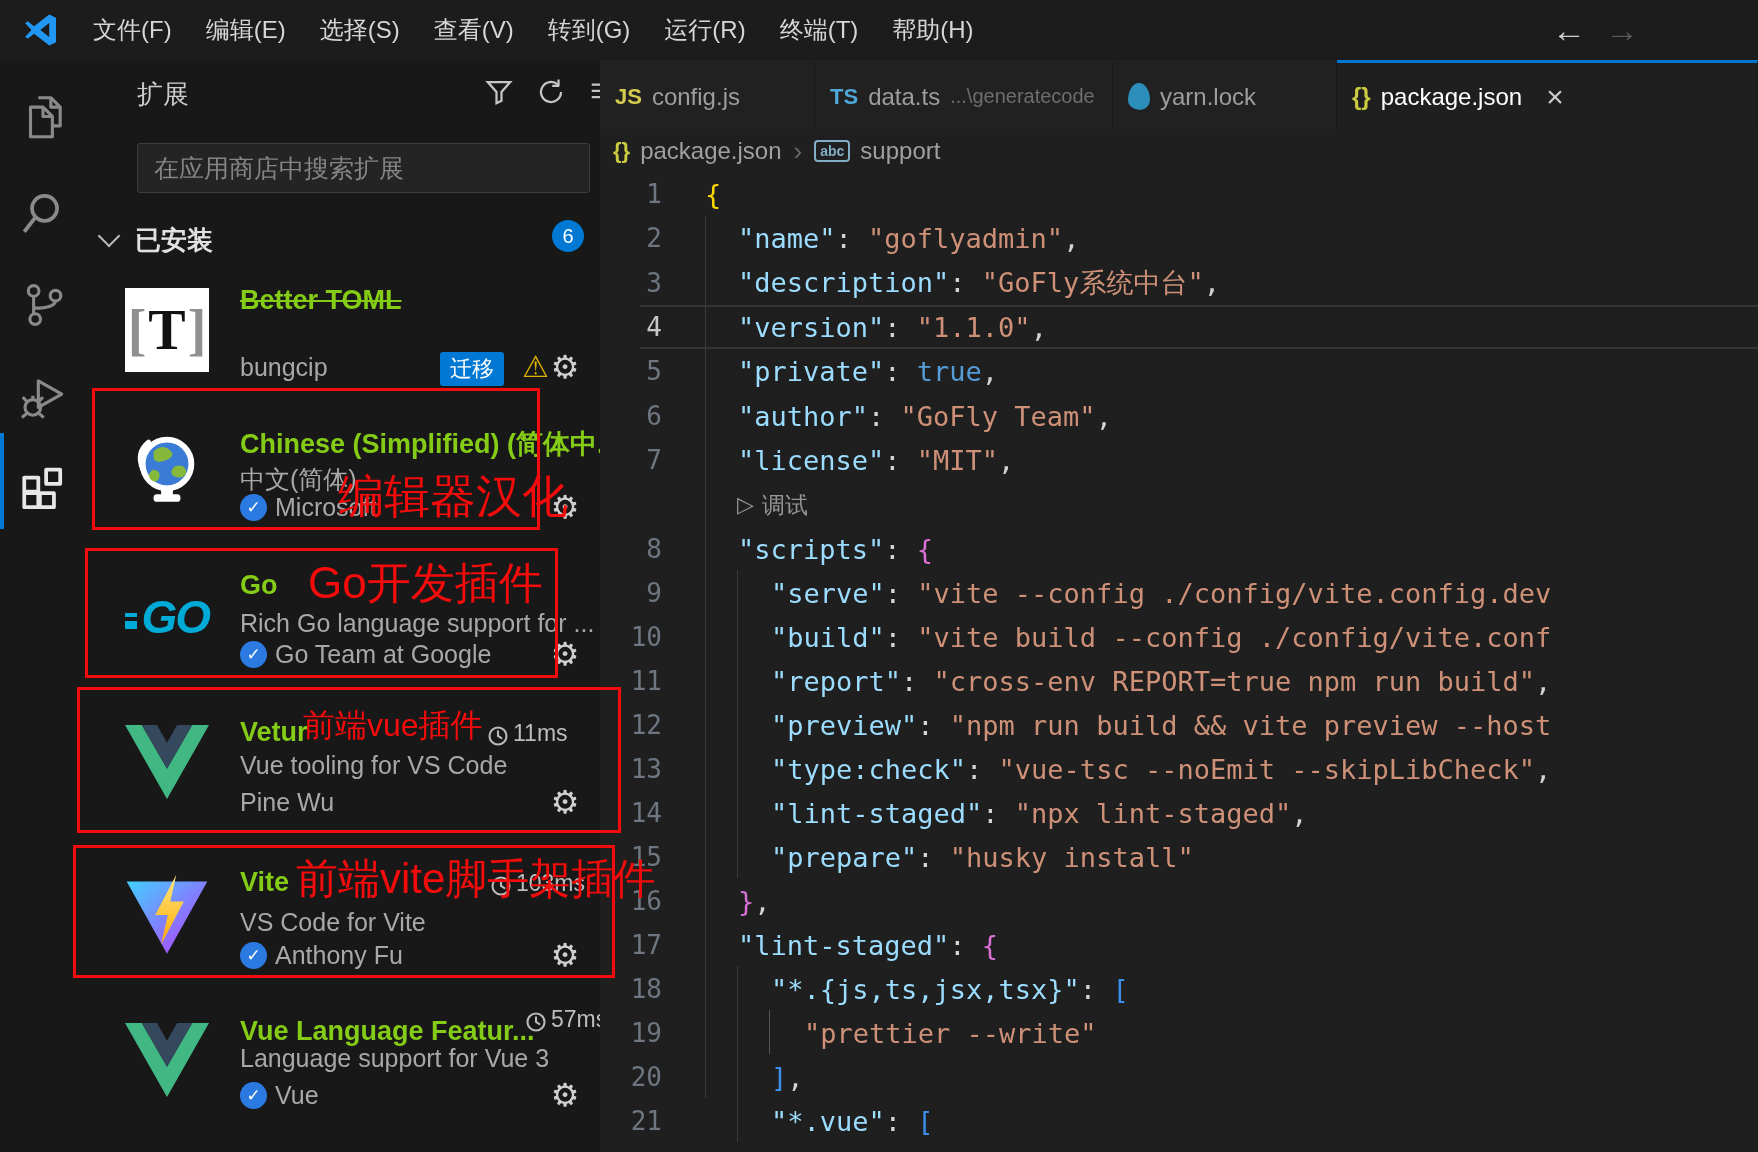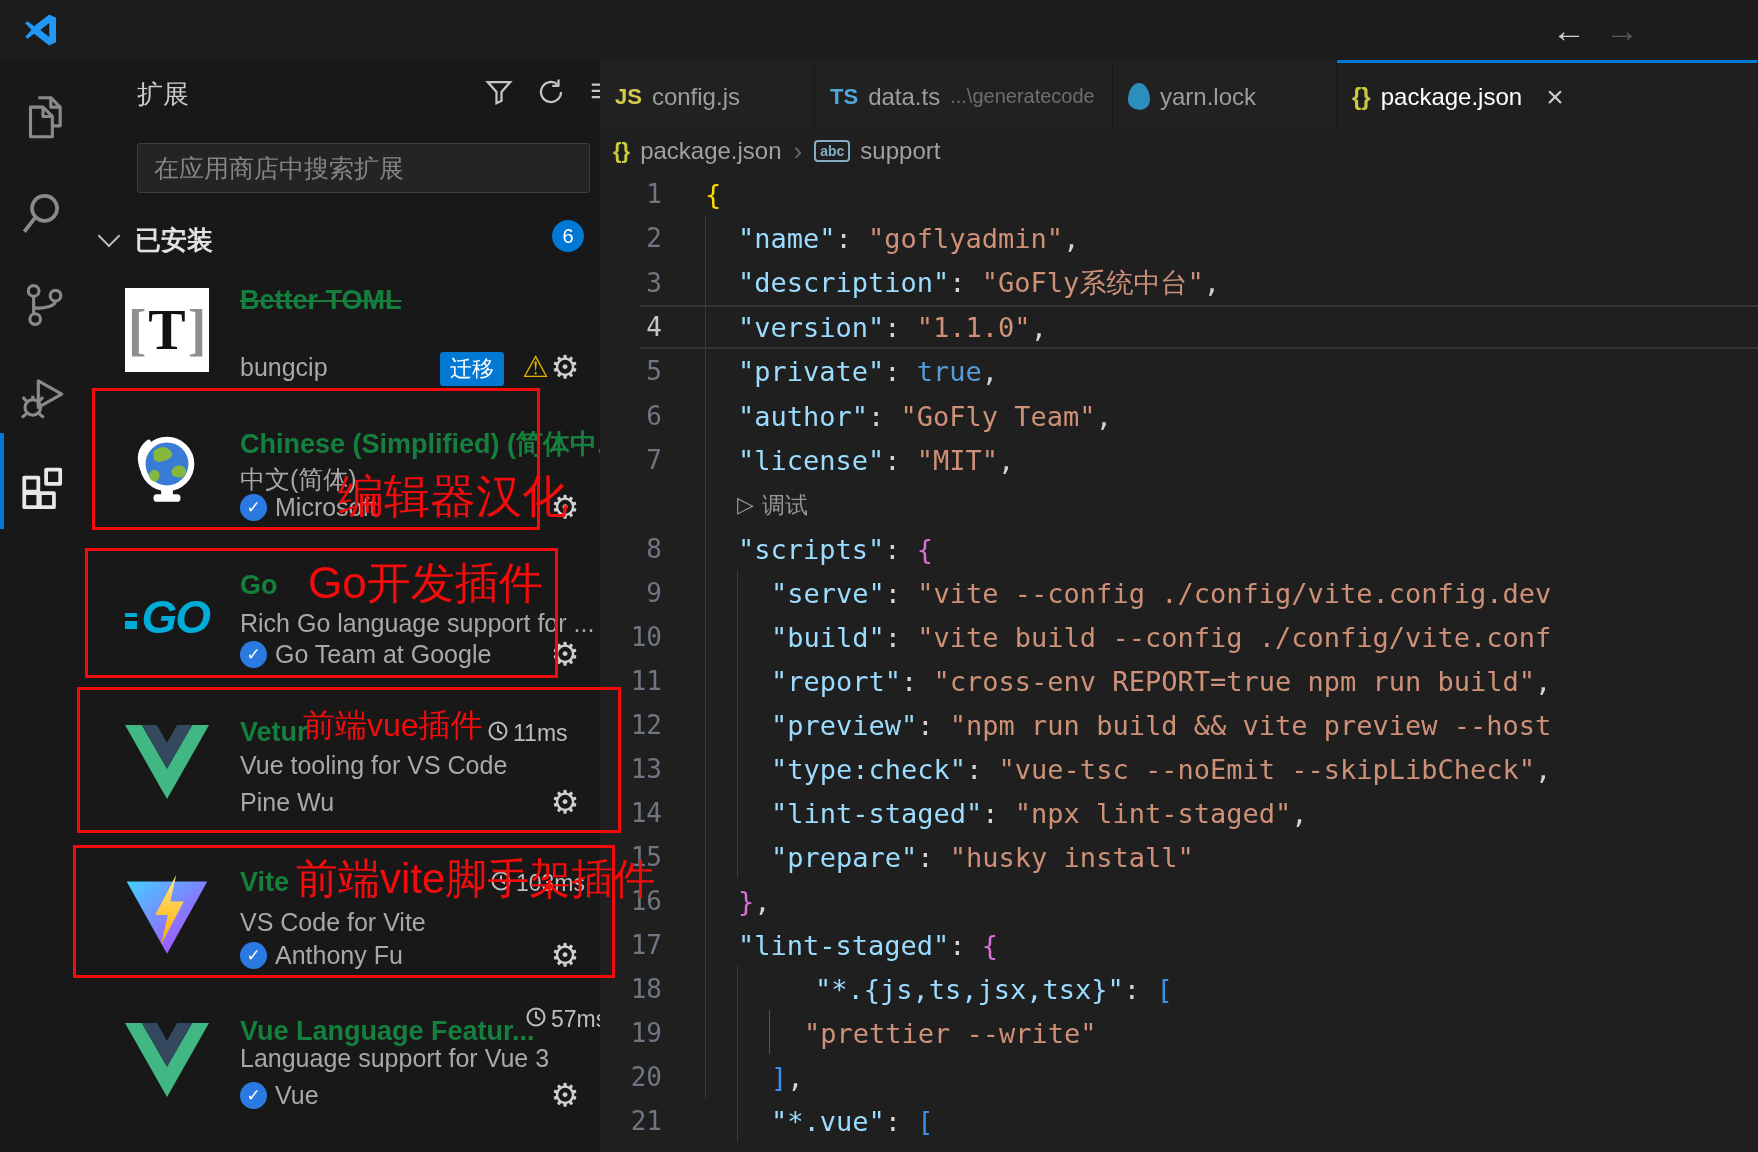--- a/index.html
+++ b/index.html
@@ -32,29 +32,29 @@
   #sb-search input::placeholder{color:#858585;}
   #sb-section{position:absolute;left:0;top:157px;width:515px;height:44px;}
   #sb-chevron{position:absolute;left:16px;top:11px;width:14px;height:14px;border-left:2.5px solid #bdbdbd;border-bottom:2.5px solid #bdbdbd;transform:rotate(-45deg);}
   #sb-section-label{position:absolute;left:50px;top:6px;font-size:26px;font-weight:bold;color:#e2e2e2;}
   #sb-badge{position:absolute;right:16px;top:3px;width:32px;height:32px;border-radius:50%;background:#0078d4;color:#fff;font-size:20px;display:flex;align-items:center;justify-content:center;}
 
   
   .ext-row{position:absolute;left:0;width:515px;}
   .ext-icon{position:absolute;left:40px;width:84px;height:84px;}
   .ext-icon svg{width:84px;height:84px;}
-  .ext-title{position:absolute;left:155px;font-size:27px;font-weight:bold;color:#15803d;white-space:nowrap;}
+  .ext-title{position:absolute;left:155px;font-size:27px;font-weight:bold;color:#84cc16;white-space:nowrap;}
   .ext-title.strike{text-decoration:line-through;}
   .ext-desc{position:absolute;left:155px;font-size:25px;color:#a8a8a8;white-space:nowrap;}
   .ext-publine{position:absolute;left:155px;height:30px;display:flex;align-items:center;font-size:25px;color:#a8a8a8;}
   .seal{width:27px;height:27px;border-radius:50%;background:#2a7ae2;color:#fff;font-size:17px;display:flex;align-items:center;justify-content:center;margin-right:8px;flex:0 0 27px;}
   .ext-gear{position:absolute;right:18px;width:34px;height:34px;font-size:32px;color:#cfcfcf;line-height:34px;text-align:center;}
   .ext-badge{position:absolute;left:355px;background:#0078d4;color:#fff;font-size:22px;padding:2px 10px;border-radius:3px;}
   .ext-warning{position:absolute;left:437px;color:#dfb100;font-size:30px;}
-  .ext-time{position:absolute;display:flex;align-items:flex-start;font-size:23px;color:#bdbdbd;font-weight:normal;z-index:1;white-space:nowrap;}
+  .ext-time{position:absolute;display:flex;align-items:flex-end;font-size:23px;color:#bdbdbd;font-weight:normal;z-index:1;white-space:nowrap;}
   .ext-time svg{margin-right:4px;}
   .icon-toml{width:84px;height:84px;background:#ffffff;display:flex;align-items:center;justify-content:center;font-weight:bold;font-size:56px;font-family:"Liberation Serif","DejaVu Serif",serif;}
   .icon-toml .br{color:#8f8f8f;}
   .icon-toml .tt{color:#111;margin:0 2px;}
   .icon-go{width:84px;height:84px;display:flex;align-items:center;justify-content:center;color:#00acd7;font-weight:800;font-size:46px;letter-spacing:-2px;font-style:italic;}
   .icon-go .golines{width:16px;border-top:4px solid #00acd7;box-shadow:0 8px 0 #00acd7;margin-right:4px;height:4px;}
 
   
   #editor{position:absolute;left:600px;top:60px;width:1158px;height:1092px;background:#1f1f1f;}
   #tabbar{position:absolute;left:0;top:0;width:1158px;height:70px;background:#181818;display:flex;}
@@ -95,20 +95,30 @@
 </style>
 </head>
 <body>
 
 <div id="titlebar">
   <div id="logo">
     <svg viewBox="0 0 24 24">
         <path fill="#2196f3" d="M17.2 2.2 L21.5 4.2 V19.8 L17.2 21.8 L7.6 14.4 L3.6 17.6 L2 16.2 L6 12 L2 7.8 L3.6 6.4 L7.6 9.6 Z M17.2 7.6 L11.6 12 L17.2 16.4 Z"></path>
       </svg>
   </div>
+  <div id="menubar">
+      <span class="menu-item">文件(F)</span>
+      <span class="menu-item">编辑(E)</span>
+      <span class="menu-item">选择(S)</span>
+      <span class="menu-item">查看(V)</span>
+      <span class="menu-item">转到(G)</span>
+      <span class="menu-item">运行(R)</span>
+      <span class="menu-item">终端(T)</span>
+      <span class="menu-item">帮助(H)</span>
+    </div>
   <div id="nav-back" class="nav-arrow">←</div>
   <div id="nav-fwd" class="nav-arrow">→</div>
 </div>
 
 <div id="activitybar">
   <div class="act-icon" style="top:32px">
     <svg viewBox="0 0 32 32" fill="none" stroke="#8a8a8a" stroke-width="2" stroke-linejoin="round">
         <path d="M13 3 h8 l6 6 v12 h-5"></path>
         <path d="M21 3 v6 h6"></path>
         <path d="M8 9 h8 l6 6 v13 H8 z"></path>
@@ -397,21 +407,21 @@
           <div class="lc" style="padding-left:66px"><span class="tk-k">"prepare"</span><span class="tk-p">: </span><span class="tk-s">"husky install"</span></div>
         </div>
         <div class="code-line" style="top: 707px;">
           <div class="ln">16</div>
           <div class="lc" style="padding-left:33px"><span class="tk-m">}</span><span class="tk-p">,</span></div>
         </div>
         <div class="code-line" style="top: 751px;">
           <div class="ln">17</div>
           <div class="lc" style="padding-left:33px"><span class="tk-k">"lint-staged"</span><span class="tk-p">: </span><span class="tk-m">{</span></div>
         </div>
-        <div class="code-line" style="top: 795px; gap: 44px;">
+        <div class="code-line" style="top: 795px;">
           <div class="ln">18</div>
           <div class="lc" style="padding-left:66px"><span class="tk-k">"*.{js,ts,jsx,tsx}"</span><span class="tk-p">: </span><span class="tk-u">[</span></div>
         </div>
         <div class="code-line" style="top: 839px;">
           <div class="ln">19</div>
           <div class="lc" style="padding-left:99px"><span class="tk-s">"prettier --write"</span></div>
         </div>
         <div class="code-line" style="top: 883px;">
           <div class="ln">20</div>
           <div class="lc" style="padding-left:66px"><span class="tk-u">]</span><span class="tk-p">,</span></div>

